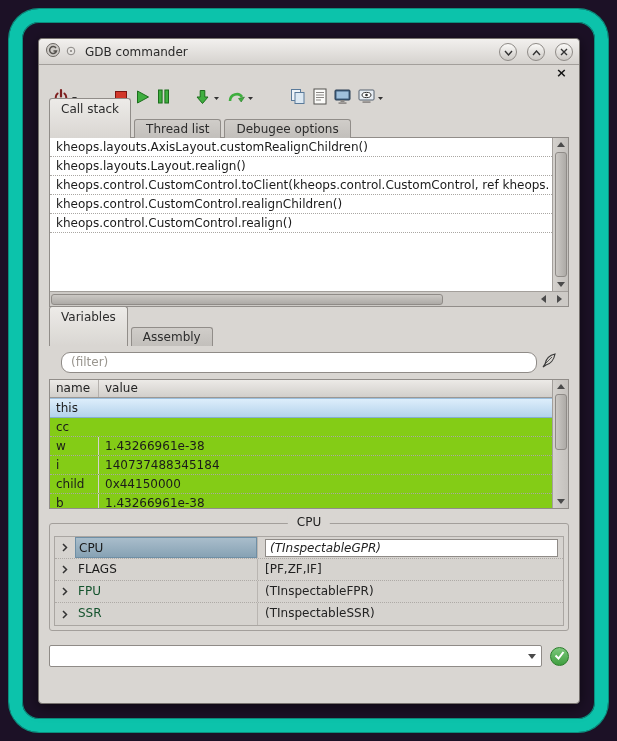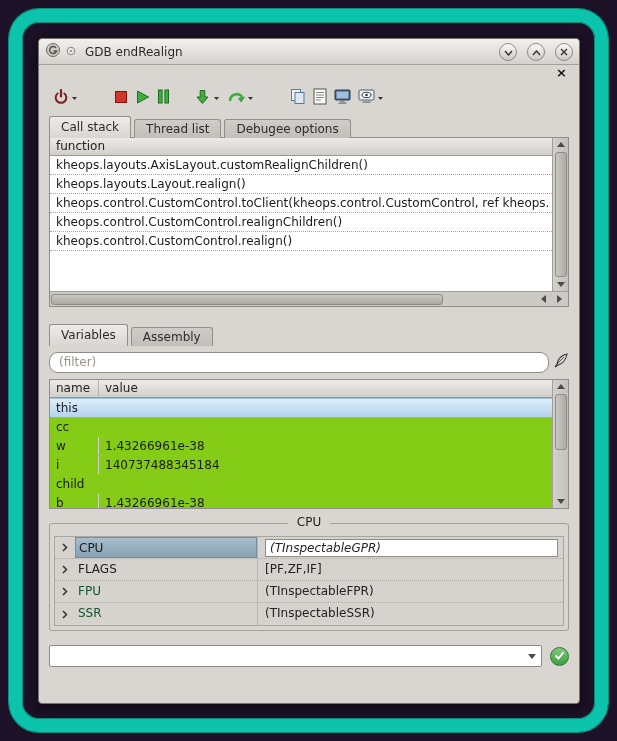--- a/index.html
+++ b/index.html
@@ -49,21 +49,21 @@
   
   .tabs { display:flex; align-items:flex-end; height:23px; position:relative; z-index:2; margin-bottom:-1px; flex:none; }
   .tab {
     padding:0 11px; height:19px; line-height:18px;
     background:linear-gradient(#d0cdc9,#c2bfbb);
     border:1px solid #918d89; border-bottom:none;
     border-radius:3px 3px 0 0; margin-right:3px; color:#2c2c2c;
   }
   .tab.active {
     background:linear-gradient(#edebe8,#d9d6d2);
-    height:22px; line-height:21px;
+    height:40px; line-height:21px;
   }
   .tabs2 { margin-top:16px; }
   
   .panel { border:1px solid #918d89; background:#fff; flex:none; }
   .callstack-panel { height:170px; display:flex; flex-direction:column; }
   .cs-body { flex:1; display:flex; overflow:hidden; }
   .cs-table { flex:1; background:#fff; display:flex; flex-direction:column; overflow:hidden; }
   .table-header {
     height:18px; line-height:17px; flex:none;
     background:linear-gradient(#eceae7,#d2cfcb);
@@ -86,21 +86,21 @@
   .tri-down  { width:0;height:0;border-left:4px solid transparent;border-right:4px solid transparent;border-top:5px solid #4a4a4a; }
   .tri-left  { width:0;height:0;border-top:4px solid transparent;border-bottom:4px solid transparent;border-right:5px solid #4a4a4a; }
   .tri-right { width:0;height:0;border-top:4px solid transparent;border-bottom:4px solid transparent;border-left:5px solid #4a4a4a; }
   .hscroll { height:15px; flex:none; background:#cdcac6; border-top:1px solid #a39f9b;
              display:flex; align-items:center; padding:1px; }
   .hs-thumb { height:11px; width:76%; background:linear-gradient(#cbc8c4,#adaaa6);
               border:1px solid #8f8b87; border-radius:3px; }
   .hs-spacer { flex:1; }
   .hs-btn { width:16px; height:13px; display:flex; align-items:center; justify-content:center; }
   
-  .filter-row { display:flex; align-items:center; gap:3px; margin:6px 0; height:22px; flex:none; }
+  .filter-row { display:flex; align-items:center; gap:3px; margin:6px 12px; height:22px; flex:none; }
   .filter-input {
     flex:1; height:21px; background:#fff; border:1px solid #8f8b87; border-radius:9px;
     padding:0 9px; font-size:12px; font-family:inherit; color:#333; outline:none;
   }
   .filter-input::placeholder { color:#9a968f; }
   
   .vars-panel { height:130px; display:flex; overflow:hidden; }
   .vars-table { flex:1; background:#84cc16; display:flex; flex-direction:column; overflow:hidden; }
   .vrow { display:grid; grid-template-columns:48px 1fr; height:19px; line-height:18px; flex:none;
           border-bottom:1px dotted #aaa7a3; color:#1b1b1b; }
@@ -158,21 +158,21 @@
           <circle cx="8" cy="8" r="6.5" fill="#cfccc8" stroke="#6a6662"></circle>
           <path d="M11 6a3.5 3.5 0 1 0 .5 3H8.5" fill="none" stroke="#55524e" stroke-width="1.5"></path>
         </svg>
     </span>
     <span>
       <svg width="10" height="10" viewBox="0 0 10 10">
           <circle cx="5" cy="5" r="3.8" fill="#e8e6e3" stroke="#8a8784"></circle>
           <circle cx="5" cy="5" r="1.1" fill="#8a8784"></circle>
         </svg>
     </span>
-    <span class="title">GDB endRealign</span>
+    <span class="title">GDB commander</span>
     <span class="tb-spacer"></span>
     <span class="tb-btn">
       <span><svg width="9" height="6" viewBox="0 0 9 6">
             <path d="M1 1l3.5 4L8 1" stroke="#333" fill="none" stroke-width="1.4"></path>
           </svg></span>
     </span>
     <span class="tb-btn">
       <span><svg width="9" height="6" viewBox="0 0 9 6">
             <path d="M1 5l3.5-4L8 5" stroke="#333" fill="none" stroke-width="1.4"></path>
           </svg></span>
@@ -279,21 +279,20 @@
 
     <div class="tabs">
       <span class="tab active">Call stack</span>
       <span class="tab">Thread list</span>
       <span class="tab">Debugee options</span>
     </div>
 
     <div class="panel callstack-panel">
       <div class="cs-body">
         <div class="cs-table">
-          <div class="table-header">function</div>
           <div class="row">kheops.layouts.AxisLayout.customRealignChildren()</div>
           <div class="row">kheops.layouts.Layout.realign()</div>
           <div class="row">kheops.control.CustomControl.toClient(kheops.control.CustomControl, ref kheops.</div>
           <div class="row">kheops.control.CustomControl.realignChildren()</div>
           <div class="row">kheops.control.CustomControl.realign()</div>
           <div class="filler"></div>
         </div>
         <div class="vscroll">
           <span class="sb-btn">
               <span class="tri-up"></span>
@@ -346,20 +345,21 @@
         <div class="vrow">
           <div>w</div>
           <div class="vval">1.43266961e-38</div>
         </div>
         <div class="vrow">
           <div>i</div>
           <div class="vval">140737488345184</div>
         </div>
         <div class="vrow">
           <div>child</div>
+          <div class="vval">0x44150000</div>
         </div>
         <div class="vrow">
           <div>b</div>
           <div class="vval">1.43266961e-38</div>
         </div>
       </div>
       <div class="vscroll">
         <span class="sb-btn">
             <span class="tri-up"></span>
           </span>

